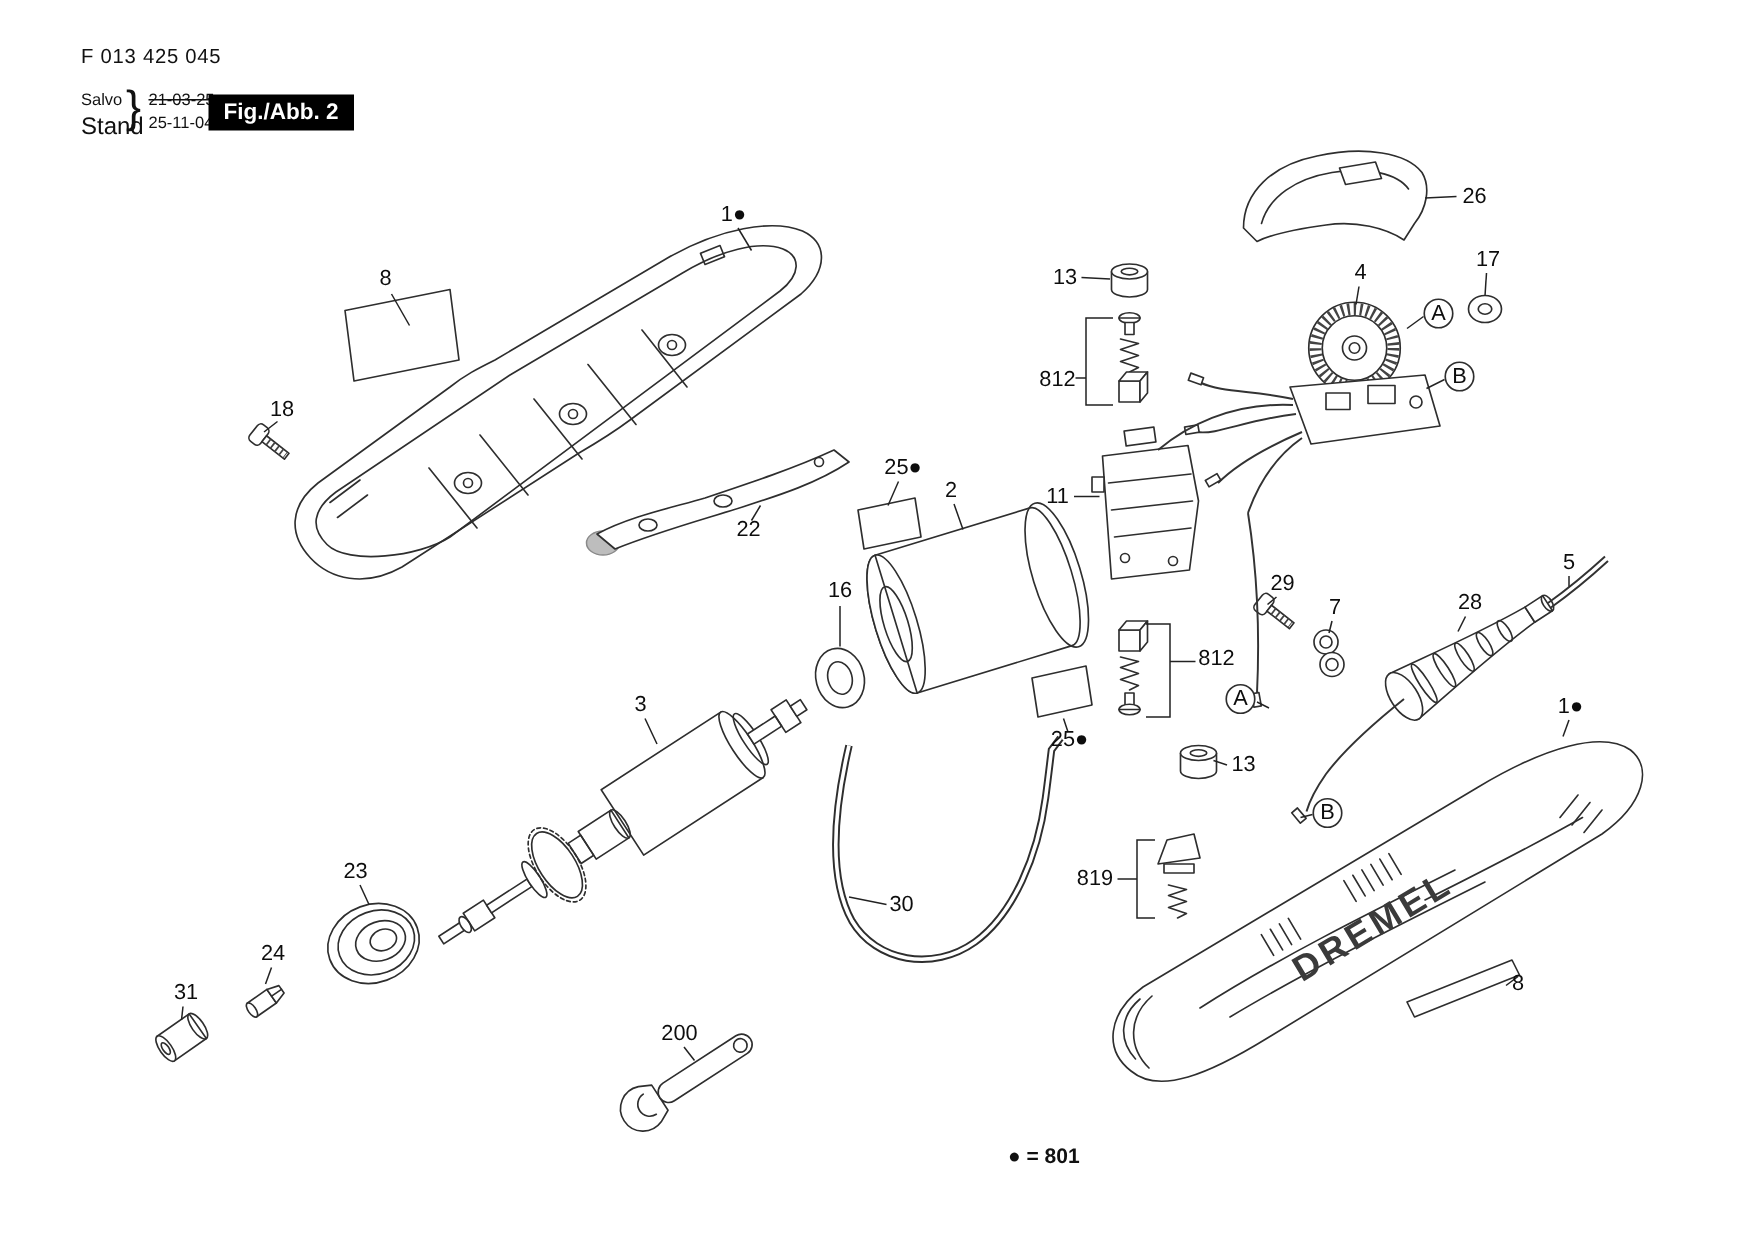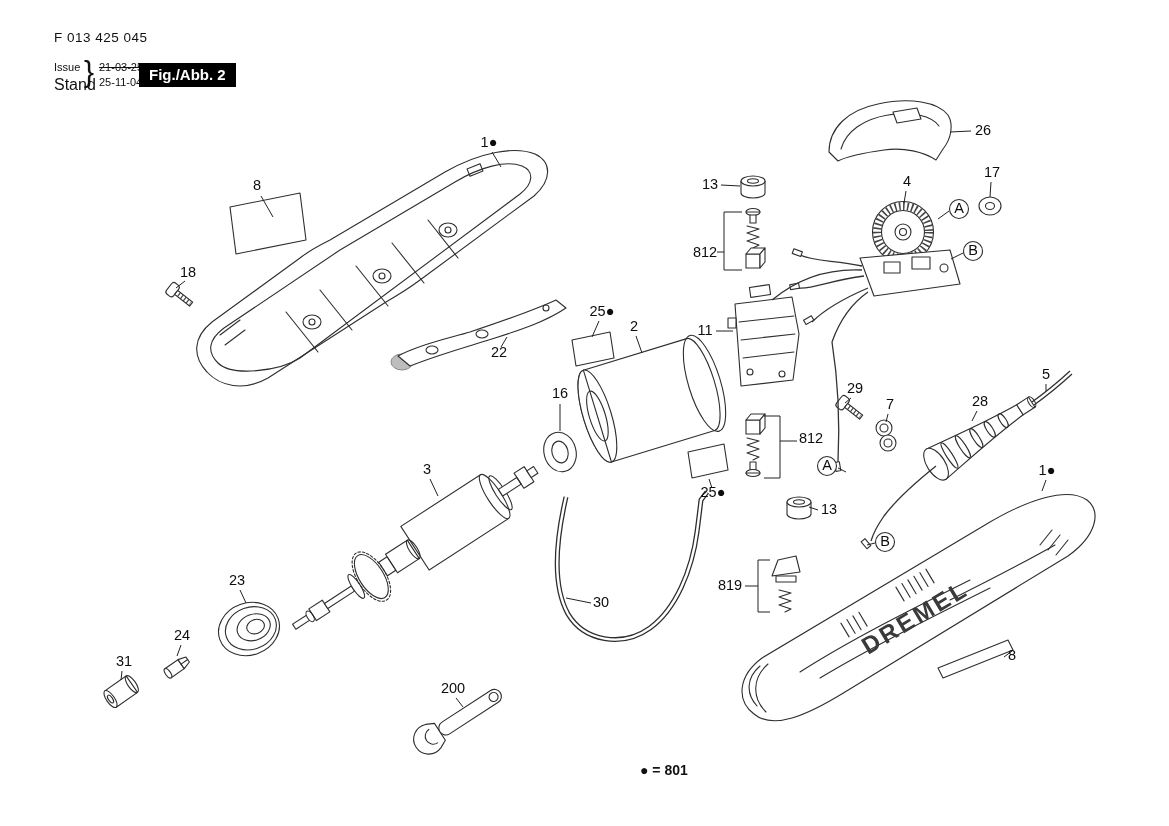--- a/index.html
+++ b/index.html
@@ -8,41 +8,41 @@
   .abs{position:absolute;}
   .docnum{left:54px;top:30px;font-size:13.5px;letter-spacing:.5px;font-weight:500;}
   .issue-label{left:54px;top:61px;font-size:11px;}
   .stand-label{left:54px;top:76px;font-size:16px;}
   .brace{left:84px;top:54px;font-size:30px;font-weight:300;line-height:36px;}
   .issue-value{left:99px;top:61px;font-size:11px;}
   .stand-value{left:99px;top:76px;font-size:11px;}
   .strike{text-decoration:line-through;}
   .figbox{left:139px;top:63px;background:#000;color:#fff;font-size:15px;font-weight:bold;
           padding:3px 10px 4px 10px;}
-  .legend{left:640px;top:762px;font-size:14px;font-weight:bold;}
+  .legend{left:672px;top:762px;font-size:14px;font-weight:bold;}
   .notes{left:1003px;top:736px;font-size:11px;line-height:13px;}
   svg{position:absolute;left:0;top:0;}
   .p{fill:none;stroke:#2e2e2e;stroke-width:1.1;stroke-linecap:round;stroke-linejoin:round;}
   .pw{fill:#fff;stroke:#2e2e2e;stroke-width:1.1;stroke-linejoin:round;}
   .lbl{font-family:"Liberation Sans",sans-serif;font-size:14.5px;fill:#0d0d0d;text-anchor:middle;}
   .ldr{stroke:#222;stroke-width:1;fill:none;}
   .ticks{stroke:#444;stroke-width:5;stroke-dasharray:1.2 2.4;fill:none;}
   .wire{fill:none;stroke:#333;stroke-width:1.3;}
   .tube-outer{fill:none;stroke:#2e2e2e;stroke-width:5;}
   .tube-inner{fill:none;stroke:#fff;stroke-width:2.4;}
   .brand{font-family:"Liberation Sans",sans-serif;font-size:24px;font-weight:bold;
          letter-spacing:3px;fill:#3a3a3a;}
 </style>
 </head>
 <body>
 
 <div class="canvas">
 
   <div class="abs docnum">F 013 425 045</div>
-  <div class="abs issue-label">Issue</div>
+  <div class="abs issue-label">Salvo</div>
   <div class="abs stand-label">Stand</div>
   <div class="abs brace">}</div>
   <div class="abs issue-value strike">21-03-25</div>
   <div class="abs stand-value">25-11-04</div>
   <div class="abs figbox">Fig./Abb. 2</div>
 
   <div class="abs legend">● = 801</div>
 
   <svg width="1169" height="826" viewBox="0 0 1169 826">
     <defs>

